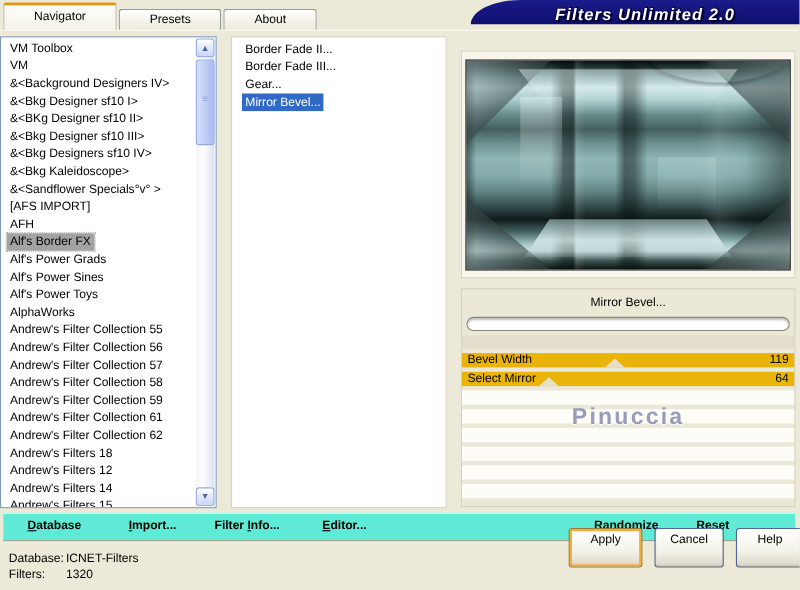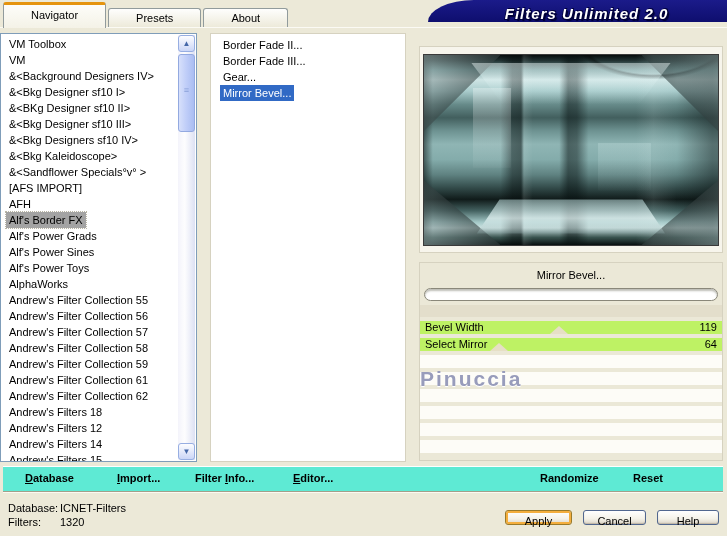--- a/index.html
+++ b/index.html
@@ -99,48 +99,48 @@
   .controls-panel{
     position:absolute; left:419px; top:262px; width:304px; height:199px; box-sizing:border-box;
     background:#ebe8d7; border:1px solid #d6d2c0;
   }
   .filter-label{ text-align:center; margin-top:6px; height:14px;}
   .progress{ margin:5px 4px 0 4px; height:11px; background:#fff;
     border:1px solid #8a887a; border-radius:7px;
     box-shadow:inset 0 2px 2px rgba(110,110,95,0.45); position:relative; overflow:hidden;}
   .progress .fill{position:absolute;left:0;top:0;bottom:0;width:0;background:#9ec26e;}
   .pre-strip{ margin-top:4px; height:12px; background:#e3decb;}
-  .slider-row{ position:relative; margin-top:4px; height:13px; background:#bef264;
+  .slider-row{ position:relative; margin-top:4px; height:13px; background:#eab308;
     line-height:13px; padding:0 5px;}
   .slider-row .lab{float:left;}
   .slider-row .val{float:right;}
   .thumb{ position:absolute; bottom:0; width:0; height:0; transform:translateX(-50%);
     border-left:9px solid transparent; border-right:9px solid transparent;
     border-bottom:8px solid #e6dfc6;}
   .empty-row{ margin-top:4px; height:13px; background:#fdfcf7;}
-  .watermark{ position:absolute; left:0; top:104px; width:100%; text-align:left;
+  .watermark{ position:absolute; left:0; top:104px; width:100%; text-align:center;
     color:#989cbb; pointer-events:none;}
   .watermark .wm-name{ font-size:21px; font-weight:bold; letter-spacing:2px;
     text-shadow:0 1px 0 #fff;}
   .watermark .wm-url{ font-size:11px; font-weight:bold; letter-spacing:1px; margin-top:1px;}
   
   .toolbar{ position:absolute; left:3px; top:466px; width:720px; height:26px; box-sizing:border-box;
     background:#5eead4; border-top:1px solid #fff; border-bottom:1px solid #a39f8a;
     box-shadow:0 1px 0 #fbfaf3;text-align:right;}
   .tb-item{ position:absolute; top:5px; font-weight:bold; cursor:default;}
   .tb-item u{text-decoration:underline;}
   
   .statusbar{ position:absolute; left:0; top:494px; width:727px; height:42px; background:#ece9d8;padding-left:48px;}
   .status-info{ position:absolute; left:8px; top:8px; display:grid;
     grid-template-columns:52px auto; grid-row-gap:2px;}
   
-  .xp-btn{ position:absolute; top:510px; height:15px; box-sizing:border-box;
+  .xp-btn{ position:absolute; top:480px; height:36px; box-sizing:border-box;
     border:1px solid #51678f; border-radius:3px; text-align:center; line-height:20px;
     background:linear-gradient(to bottom,#ffffff,#f4f2e8 60%,#dcd5c8);
-    box-shadow:inset 0 -1px 1px rgba(160,150,130,0.5);}
+    box-shadow:inset 0 -1px 1px rgba(160,150,130,0.5);margin-left:12px;}
   .xp-btn.default{ border:1px solid #9a7a2a; box-shadow:inset 0 0 0 2px #f4ae3d;}
   .btn-apply{left:505px; width:67px;}
   .btn-cancel{left:583px; width:63px;}
   .btn-help{left:657px; width:62px;}
 </style>
 </head>
 <body>
 
 <div class="title-band">
   <span class="t">Filters Unlimited 2.0</span>

